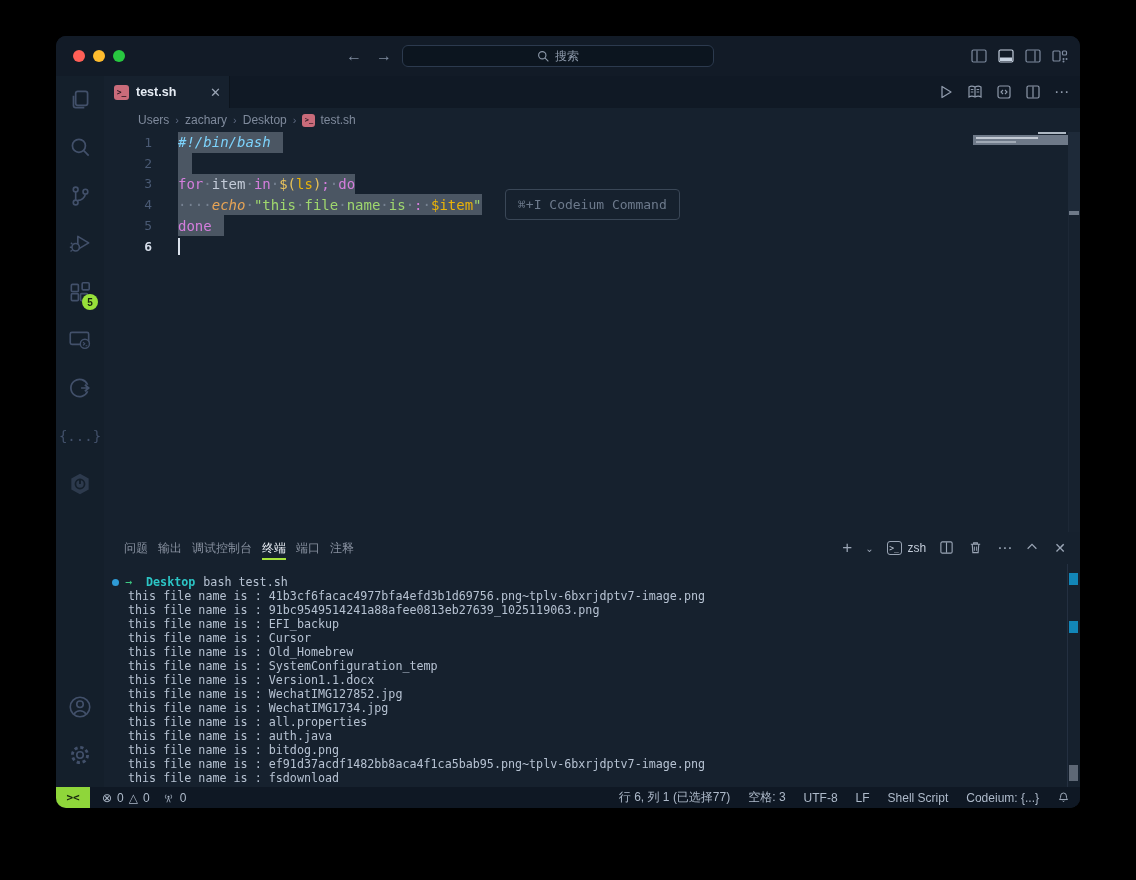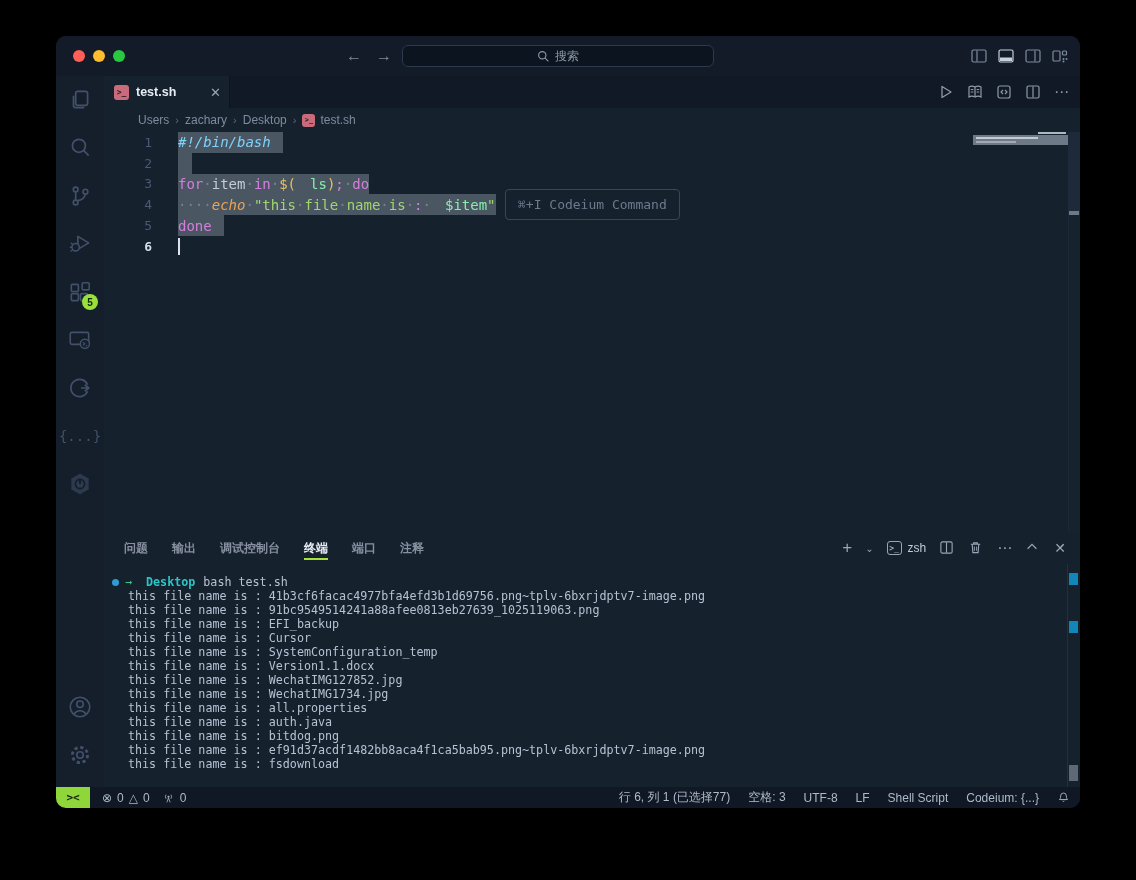--- a/index.html
+++ b/index.html
@@ -66,40 +66,40 @@
   .ed-gutter { width:48px; text-align:right; color:#4a5a74; font-size:13px; flex:none; }
   .ed-line.active .ed-gutter { color:#d6deea; font-weight:bold; }
   .ed-code { margin-left:26px; white-space:pre; display:flex; align-items:center; height:100%; }
   .ed-code.sel { background:#4b5663; }
   .ed-code.sel.trail { padding-right:12px; }
   .ed-code.sel.empty { width:14px; }
   .tk-cm { color:#7dd3fc; font-style:italic; }
   .tk-kw { color:#d57edd; }
   .tk-tx { color:#c3cbd8; }
   .tk-yl { color:#e6c15c; }
-  .tk-cy { color:#86efac;margin-left:14px; }
+  .tk-cy { color:#eab308; }
   .tk-or { color:#e8a455;font-style:italic; }
   .tk-st { color:#9fd76e; }
   .tk-ws { color:rgba(170,185,205,.45); }
   .caret { width:2px; height:17px; background:#dbe2ec; display:inline-block; }
   .ed-hint { position:absolute; left:401px; top:57px; height:31px; padding:0 12px;
     border:1px solid #3a4757; border-radius:4px; display:flex; align-items:center;
     color:#6d7a8c; font-size:13px; background:#16212e; }
   .minimap-strip { position:absolute; right:14px; top:-1px; width:28px; height:3px; background:#c9d2dd; opacity:.85; }
   .minimap-block { position:absolute; right:12px; top:3px; width:95px; height:10px; background:#6e7988; }
   .minimap-block i { position:absolute; left:3px; top:2px; width:62px; height:2px; background:#d7dde6; opacity:.8; }
   .minimap-block b { position:absolute; left:3px; top:6px; width:40px; height:2px; background:#c2cad4; opacity:.6; }
   .ed-scroll-lane { position:absolute; right:0; top:0; width:12px; bottom:0; background:#17222f; border-left:1px solid #1d2836; }
   .ed-scroll-slider { position:absolute; right:0; top:0; width:12px; height:83px; background:#1e2a39; }
   .ed-scroll-mark { position:absolute; right:1px; top:79px; width:10px; height:4px; background:#6e7988; }
 
   
   .panel { height:255px; background:#16212e; display:flex; flex-direction:column; flex:none; }
   .panel-header { height:32px; display:flex; align-items:center; position:relative; flex:none; }
-  .panel-tabs { display:flex; margin-left:20px; gap:24px;font-weight:bold; }
+  .panel-tabs { display:flex; margin-left:20px; gap:10px; }
   .ptab { height:32px; display:flex; align-items:center; color:#87909f; font-size:12px; position:relative; }
   .ptab.active { color:#e8edf4; }
   .ptab.active::after { content:""; position:absolute; left:0; right:0; bottom:4px; height:2px; background:#a6e23c; }
   .panel-actions { position:absolute; right:14px; top:0; height:32px; display:flex; align-items:center; gap:13px;
     color:#9aa5b5; font-size:14px; }
   .pa-ic { width:16px; height:16px; }
   .zsh-chip { display:flex; align-items:center; gap:6px; color:#c2cbd8; font-size:12px; }
   .zsh-box { width:15px; height:14px; border:1px solid #9aa5b5; border-radius:3px;
     font-family:"DejaVu Sans Mono",monospace; font-size:8px; display:flex; align-items:center; justify-content:center; }
 
@@ -397,20 +397,21 @@
               <span style="font-size:14px;">✕</span>
             </div>
           </div>
           <div class="terminal">
             <div class="term-inner">
                 <div class="term-line term-prompt"><span class="tp-dot"></span><span class="tp-arrow">→</span><span class="tp-dir">Desktop</span><span class="tp-cmd">bash test.sh</span></div>
                 <div class="term-line">this file name is : 41b3cf6facac4977bfa4efd3b1d69756.png~tplv-6bxrjdptv7-image.png</div>
                 <div class="term-line">this file name is : 91bc9549514241a88afee0813eb27639_1025119063.png</div>
                 <div class="term-line">this file name is : EFI_backup</div>
                 <div class="term-line">this file name is : Cursor</div>
+                <div class="term-line">this file name is : Old_Homebrew</div>
                 <div class="term-line">this file name is : SystemConfiguration_temp</div>
                 <div class="term-line">this file name is : Version1.1.docx</div>
                 <div class="term-line">this file name is : WechatIMG127852.jpg</div>
                 <div class="term-line">this file name is : WechatIMG1734.jpg</div>
                 <div class="term-line">this file name is : all.properties</div>
                 <div class="term-line">this file name is : auth.java</div>
                 <div class="term-line">this file name is : bitdog.png</div>
                 <div class="term-line">this file name is : ef91d37acdf1482bb8aca4f1ca5bab95.png~tplv-6bxrjdptv7-image.png</div>
                 <div class="term-line">this file name is : fsdownload</div>
               </div>

